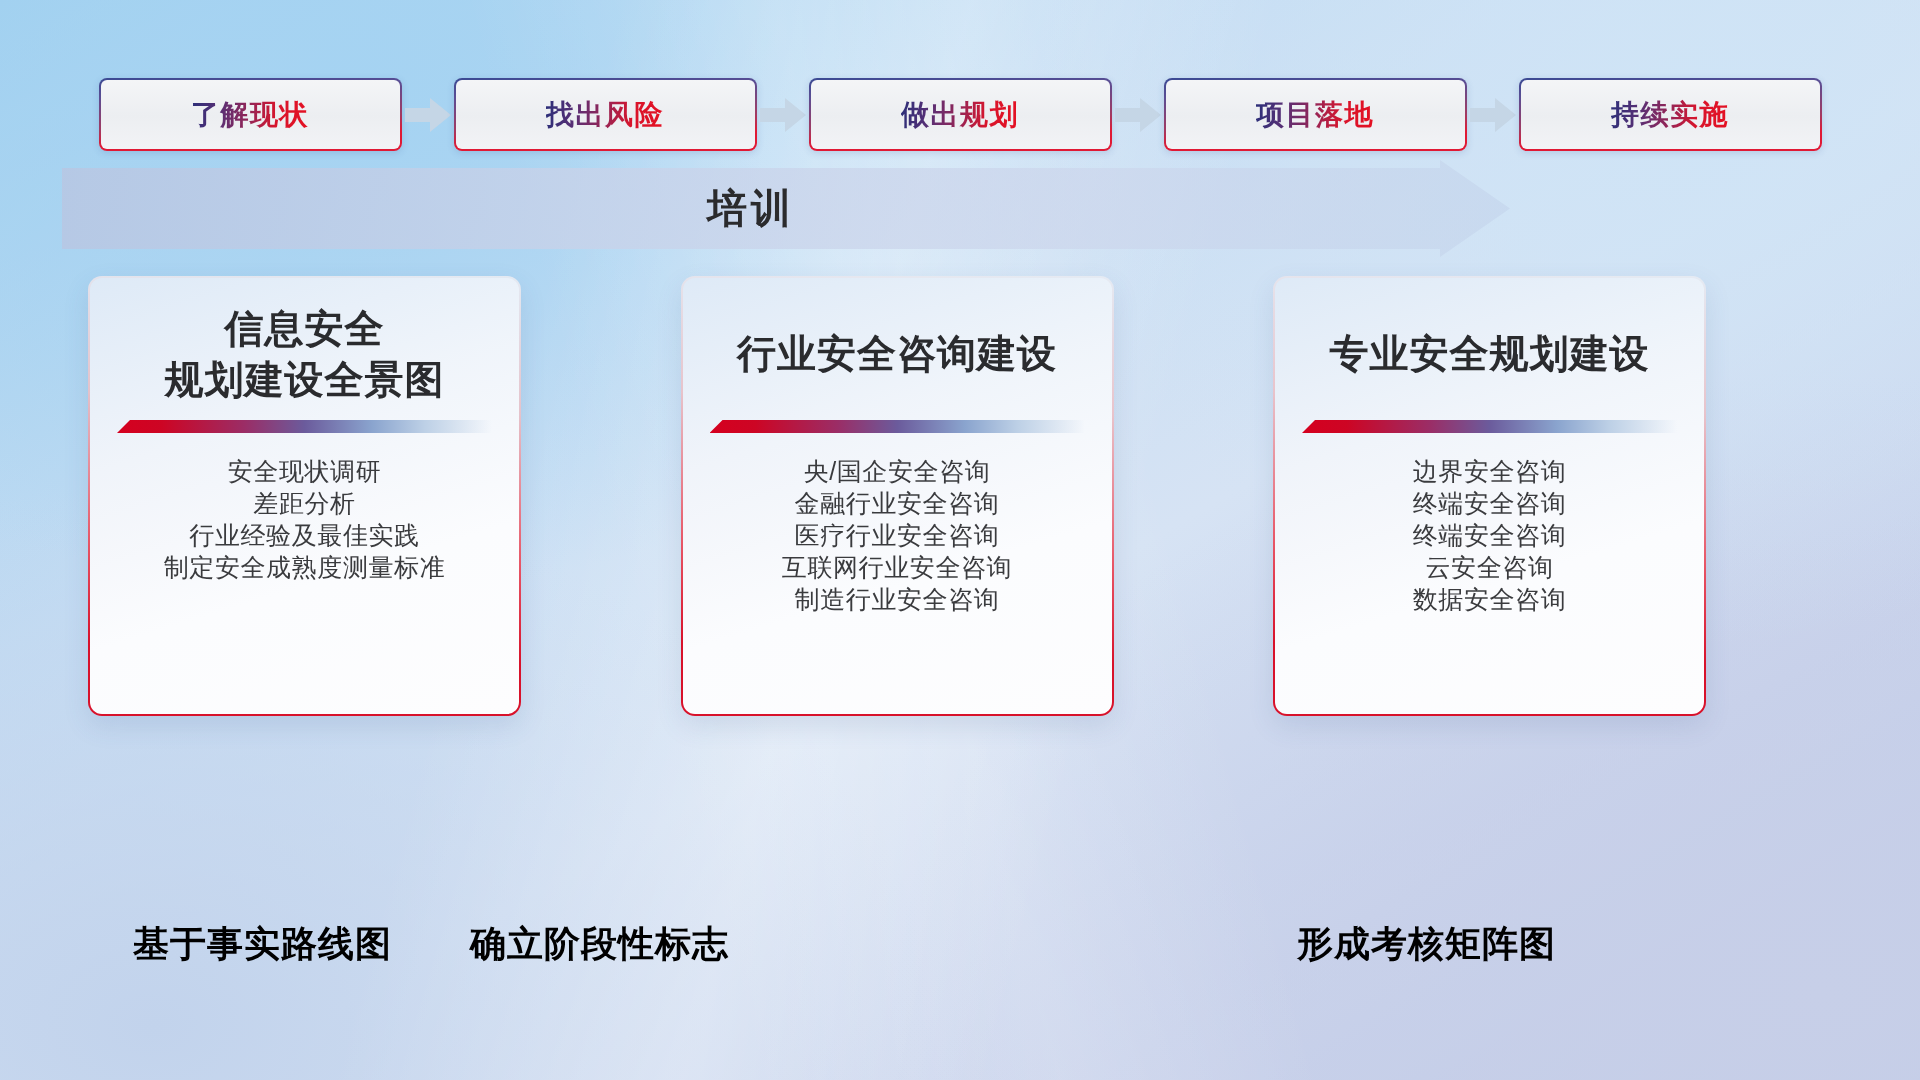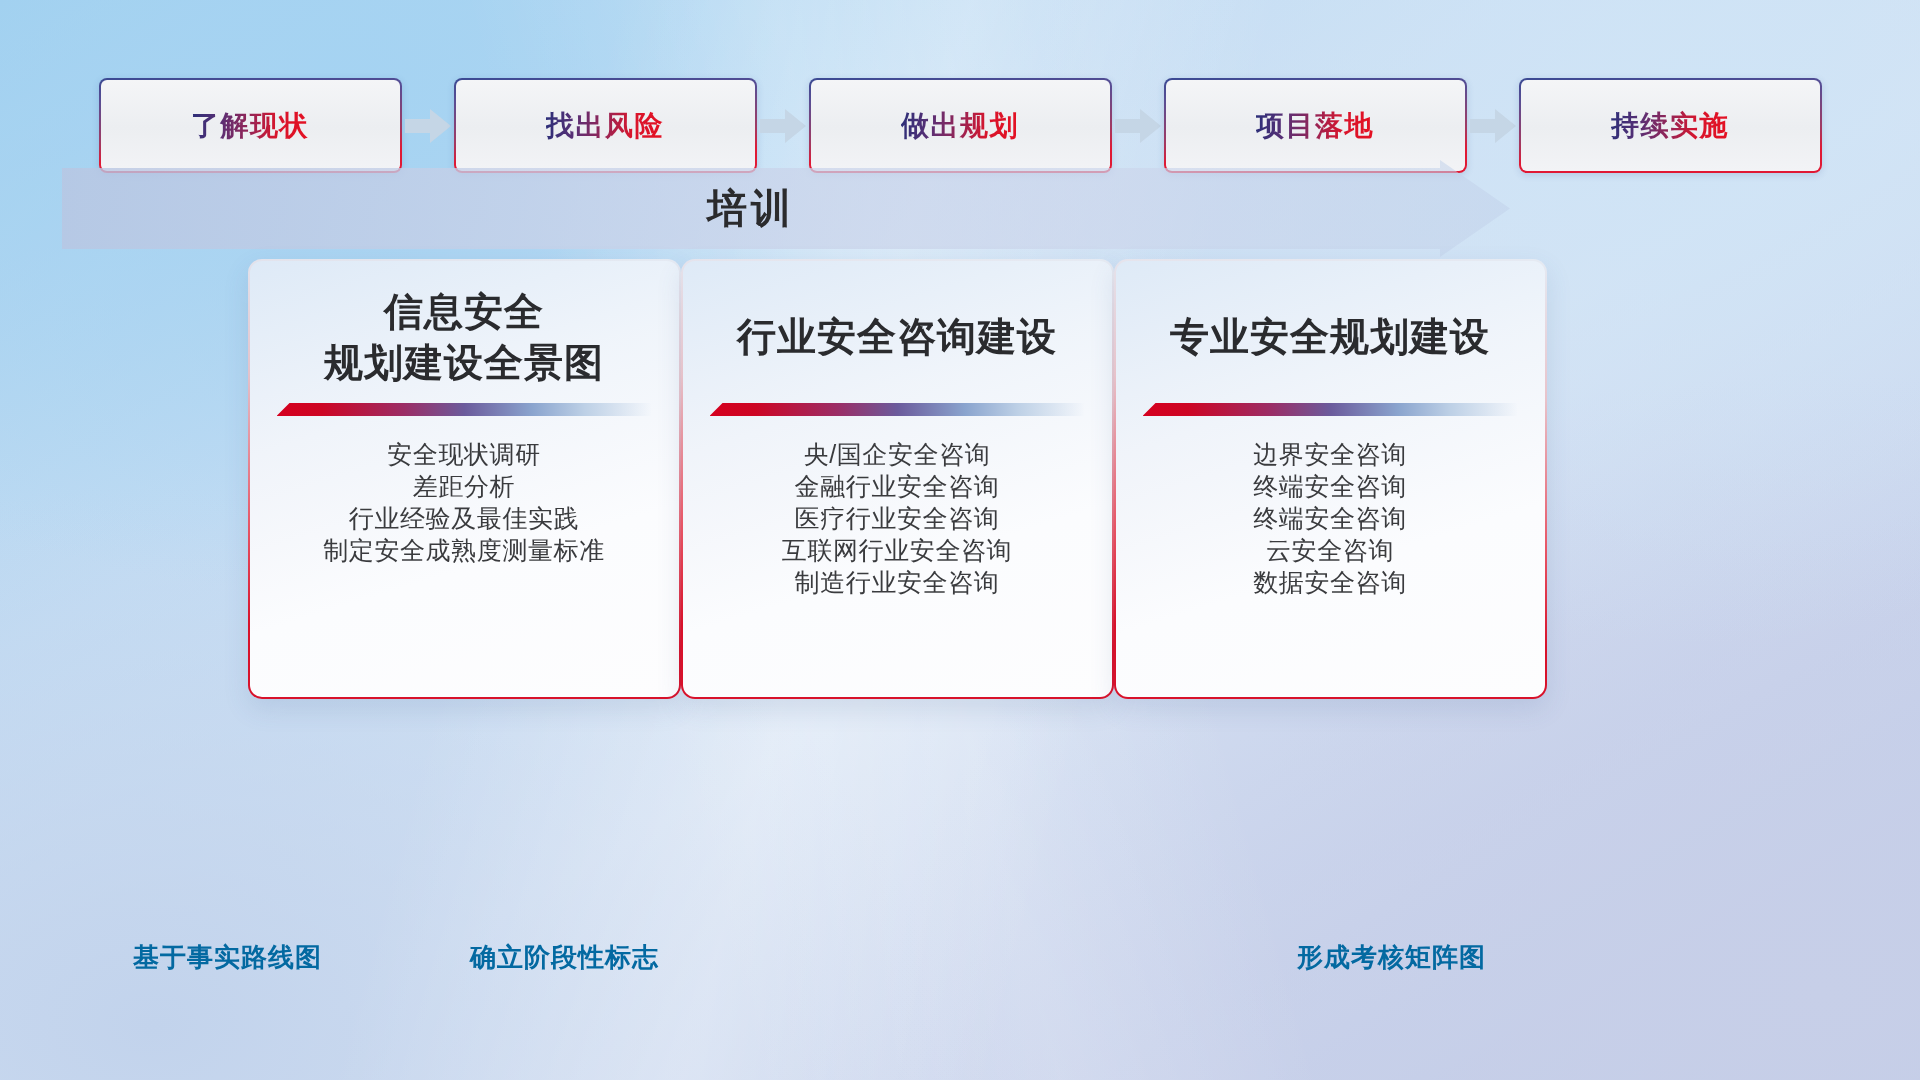--- a/index.html
+++ b/index.html
@@ -29,21 +29,21 @@
   }
 
   
   #steps {
     position:absolute; left:0; right:0; top:78px;
     display:flex; align-items:center; justify-content:center;
     gap:0;
   }
   .step-wrap { display:flex; align-items:center; }
   .pill {
-    width:303px; height:95px;
+    width:303px; height:73px;
     border-radius:8px;
     padding:2px;
     background:linear-gradient(177deg, #3b4a93 0%, #5a4d93 22%, #a03a63 58%, #e01934 78%, #e01934 100%);
     box-shadow:0 2px 7px rgba(50,80,140,.17);
   }
   .pill-inner {
     width:100%; height:100%;
     border-radius:6px;
     background:linear-gradient(180deg,#f4f5f7 0%, #eceef1 52%, #f2f3f6 100%);
     display:flex; align-items:center; justify-content:center;
@@ -69,23 +69,23 @@
   }
   #banner-shape { position:absolute; inset:0; }
   #banner-label {
     position:absolute; left:0; right:70px; top:0; bottom:0;
     display:flex; align-items:center; justify-content:center;
     font-size:40px; font-weight:700; color:#2b2b2d; letter-spacing:4px;
   }
 
   
   #cards {
-    position:absolute; left:88px; top:259px;
+    position:absolute; left:88px; top:276px;
     width:1618px; height:440px;
-    display:flex; justify-content:center;
+    display:flex; justify-content:space-between;
   }
   .card {
     width:433px; height:440px;
     border-radius:14px;
     padding:2px;
     background:linear-gradient(183deg,
         rgba(230,235,243,.95) 0%,
         rgba(236,190,196,.85) 30%,
         rgba(233,80,96,.95) 62%,
         #d8122b 84%, #d8122b 100%);
@@ -117,23 +117,22 @@
   .card-list-item {
     font-size:25px; color:#3a3b3e; letter-spacing:.6px; line-height:1.28;
   }
 
   
   #bottom-labels {
     position:absolute; left:0; right:0; top:920px; height:46px;
   }
   .bottom-label {
     position:absolute; top:0;
-    font-size:26px; font-weight:700; color:#0369a1; letter-spacing:1px;
+    font-size:36px; font-weight:700; color:#000000; letter-spacing:1px;
     white-space:nowrap;
-    margin-top:20px;
   }
 </style>
 </head>
 <body>
 
 <div id="bg-base"></div>
 <div id="bg-sheen"></div>
 
 <div id="steps">
 

